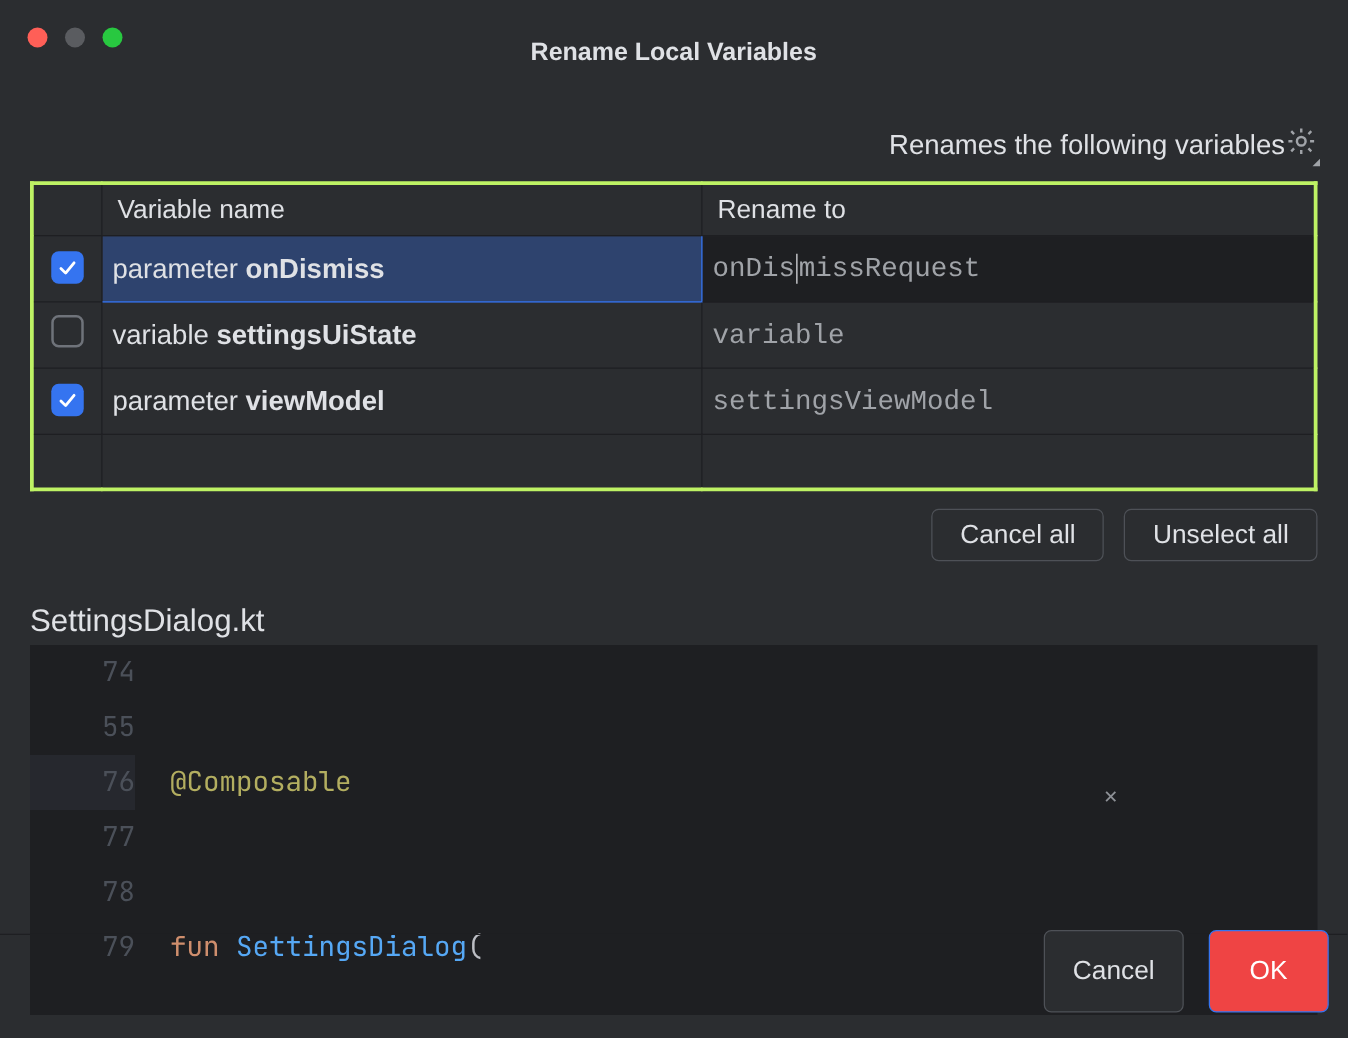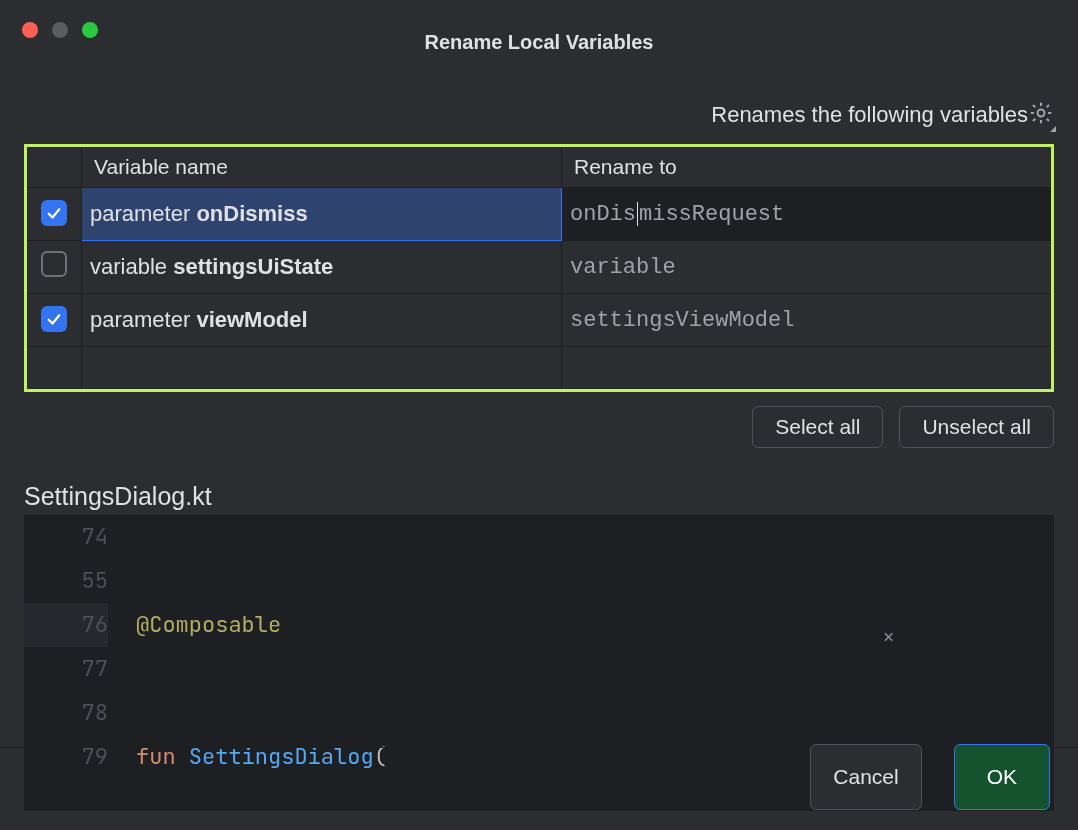--- a/index.html
+++ b/index.html
@@ -126,21 +126,21 @@
   button.std {
     background: #2b2d30;
     border: 1px solid #4e5157;
     color: #dfe1e5;
     font-size: 21px;
     padding: 8px 22px;
     border-radius: 6px;
     cursor: pointer;
   }
   button.primary {
-    background: #14532d;
+    background: #ef4444;
     border: 1px solid #3574f0;
     color: #fff;
     font-size: 21px;
     padding: 20px 32px;
     border-radius: 6px;
     cursor: pointer;
   }
 
   .filename {
     margin-top: 34px;
@@ -186,24 +186,24 @@
     position: absolute;
     right: 160px;
     top: 100px;
     color: #8d9096;
     font-size: 18px;
     cursor: pointer;
   }
 
   .footer {
     position: absolute;
-    right: 28px;
+    right: 15px;
     bottom: 20px;
     display: flex;
-    gap: 32px;
+    gap: 20px;
   }
   .div-line {
     position: absolute;
     left: 0; right: 0;
     bottom: 82px;
     height: 1px;
     background: #1e1f22;
   }
 </style>
 </head>
@@ -281,21 +281,21 @@
       </tr>
       <tr class="spacer">
           <td></td>
           <td></td>
           <td></td>
         </tr>
     </tbody>
   </table>
 
   <div class="button-row">
-    <button class="std">Select all</button>
+    <button class="std">Cancel all</button>
     <button class="std">Unselect all</button>
   </div>
 
   <div class="filename">SettingsDialog.kt</div>
 
   <div class="editor">
     <div class="gutter">
       <div>74</div>
       <div>55</div>
       <div style="background:#26282e;">76</div>

